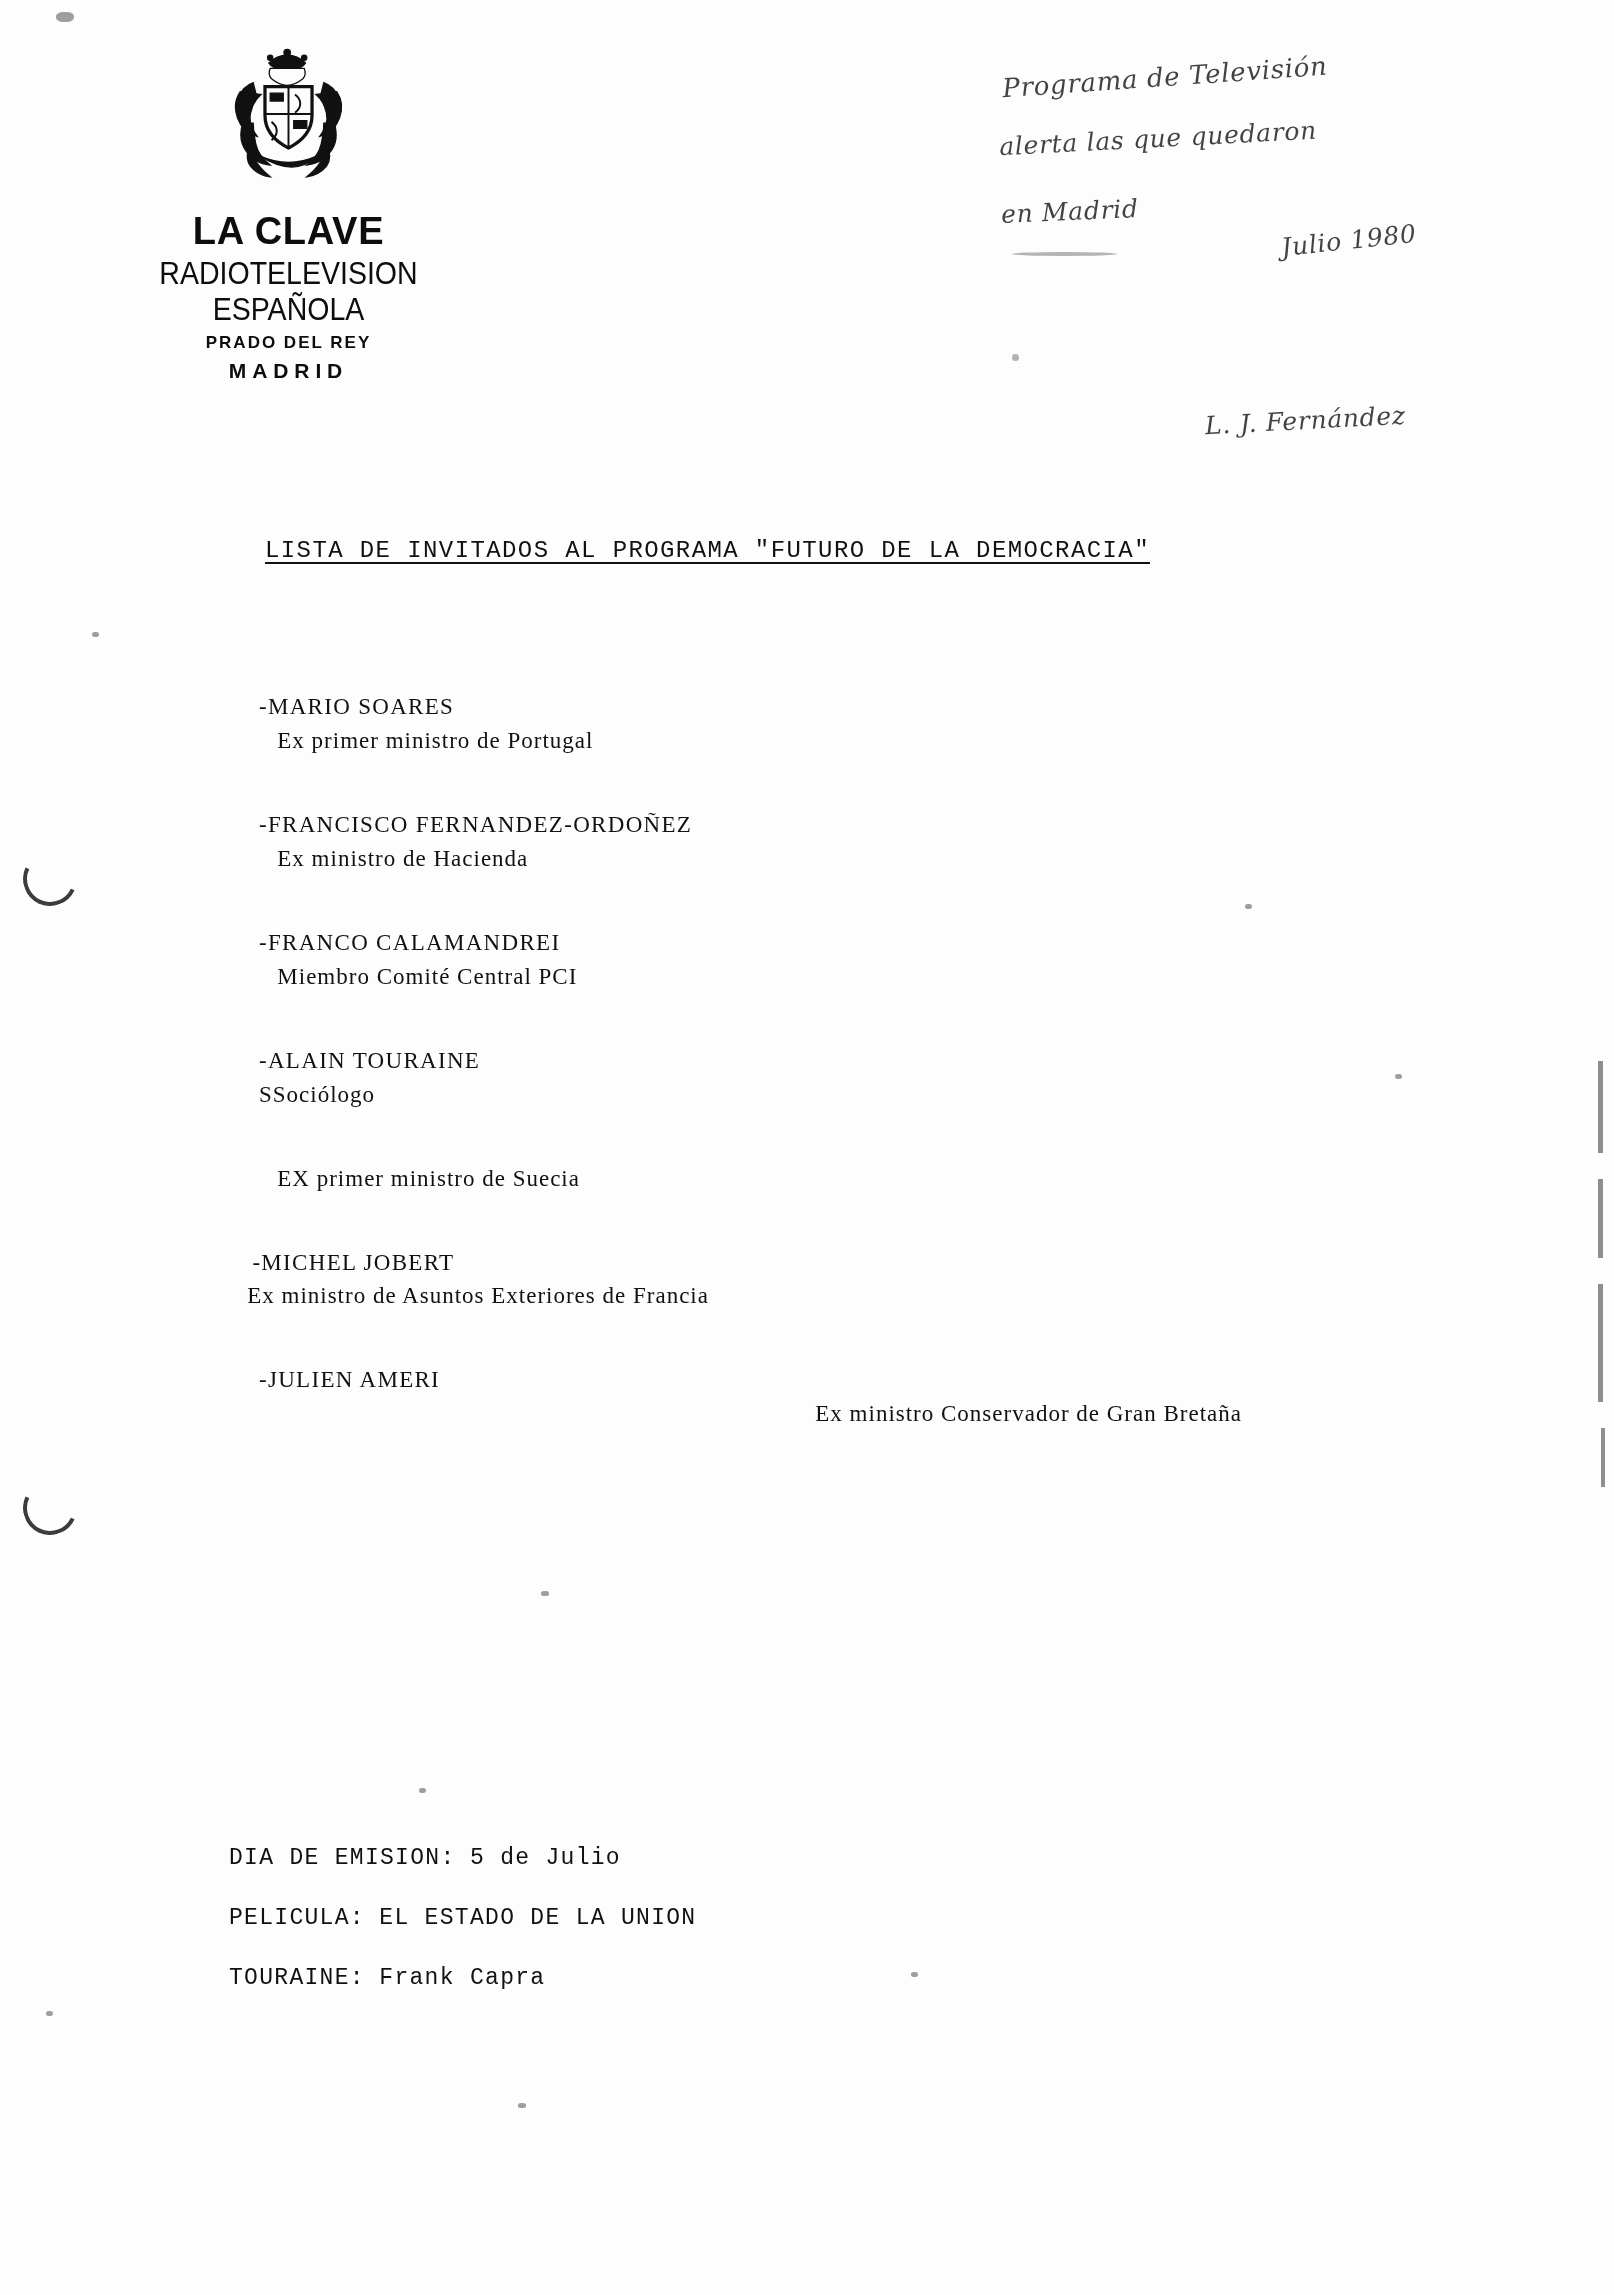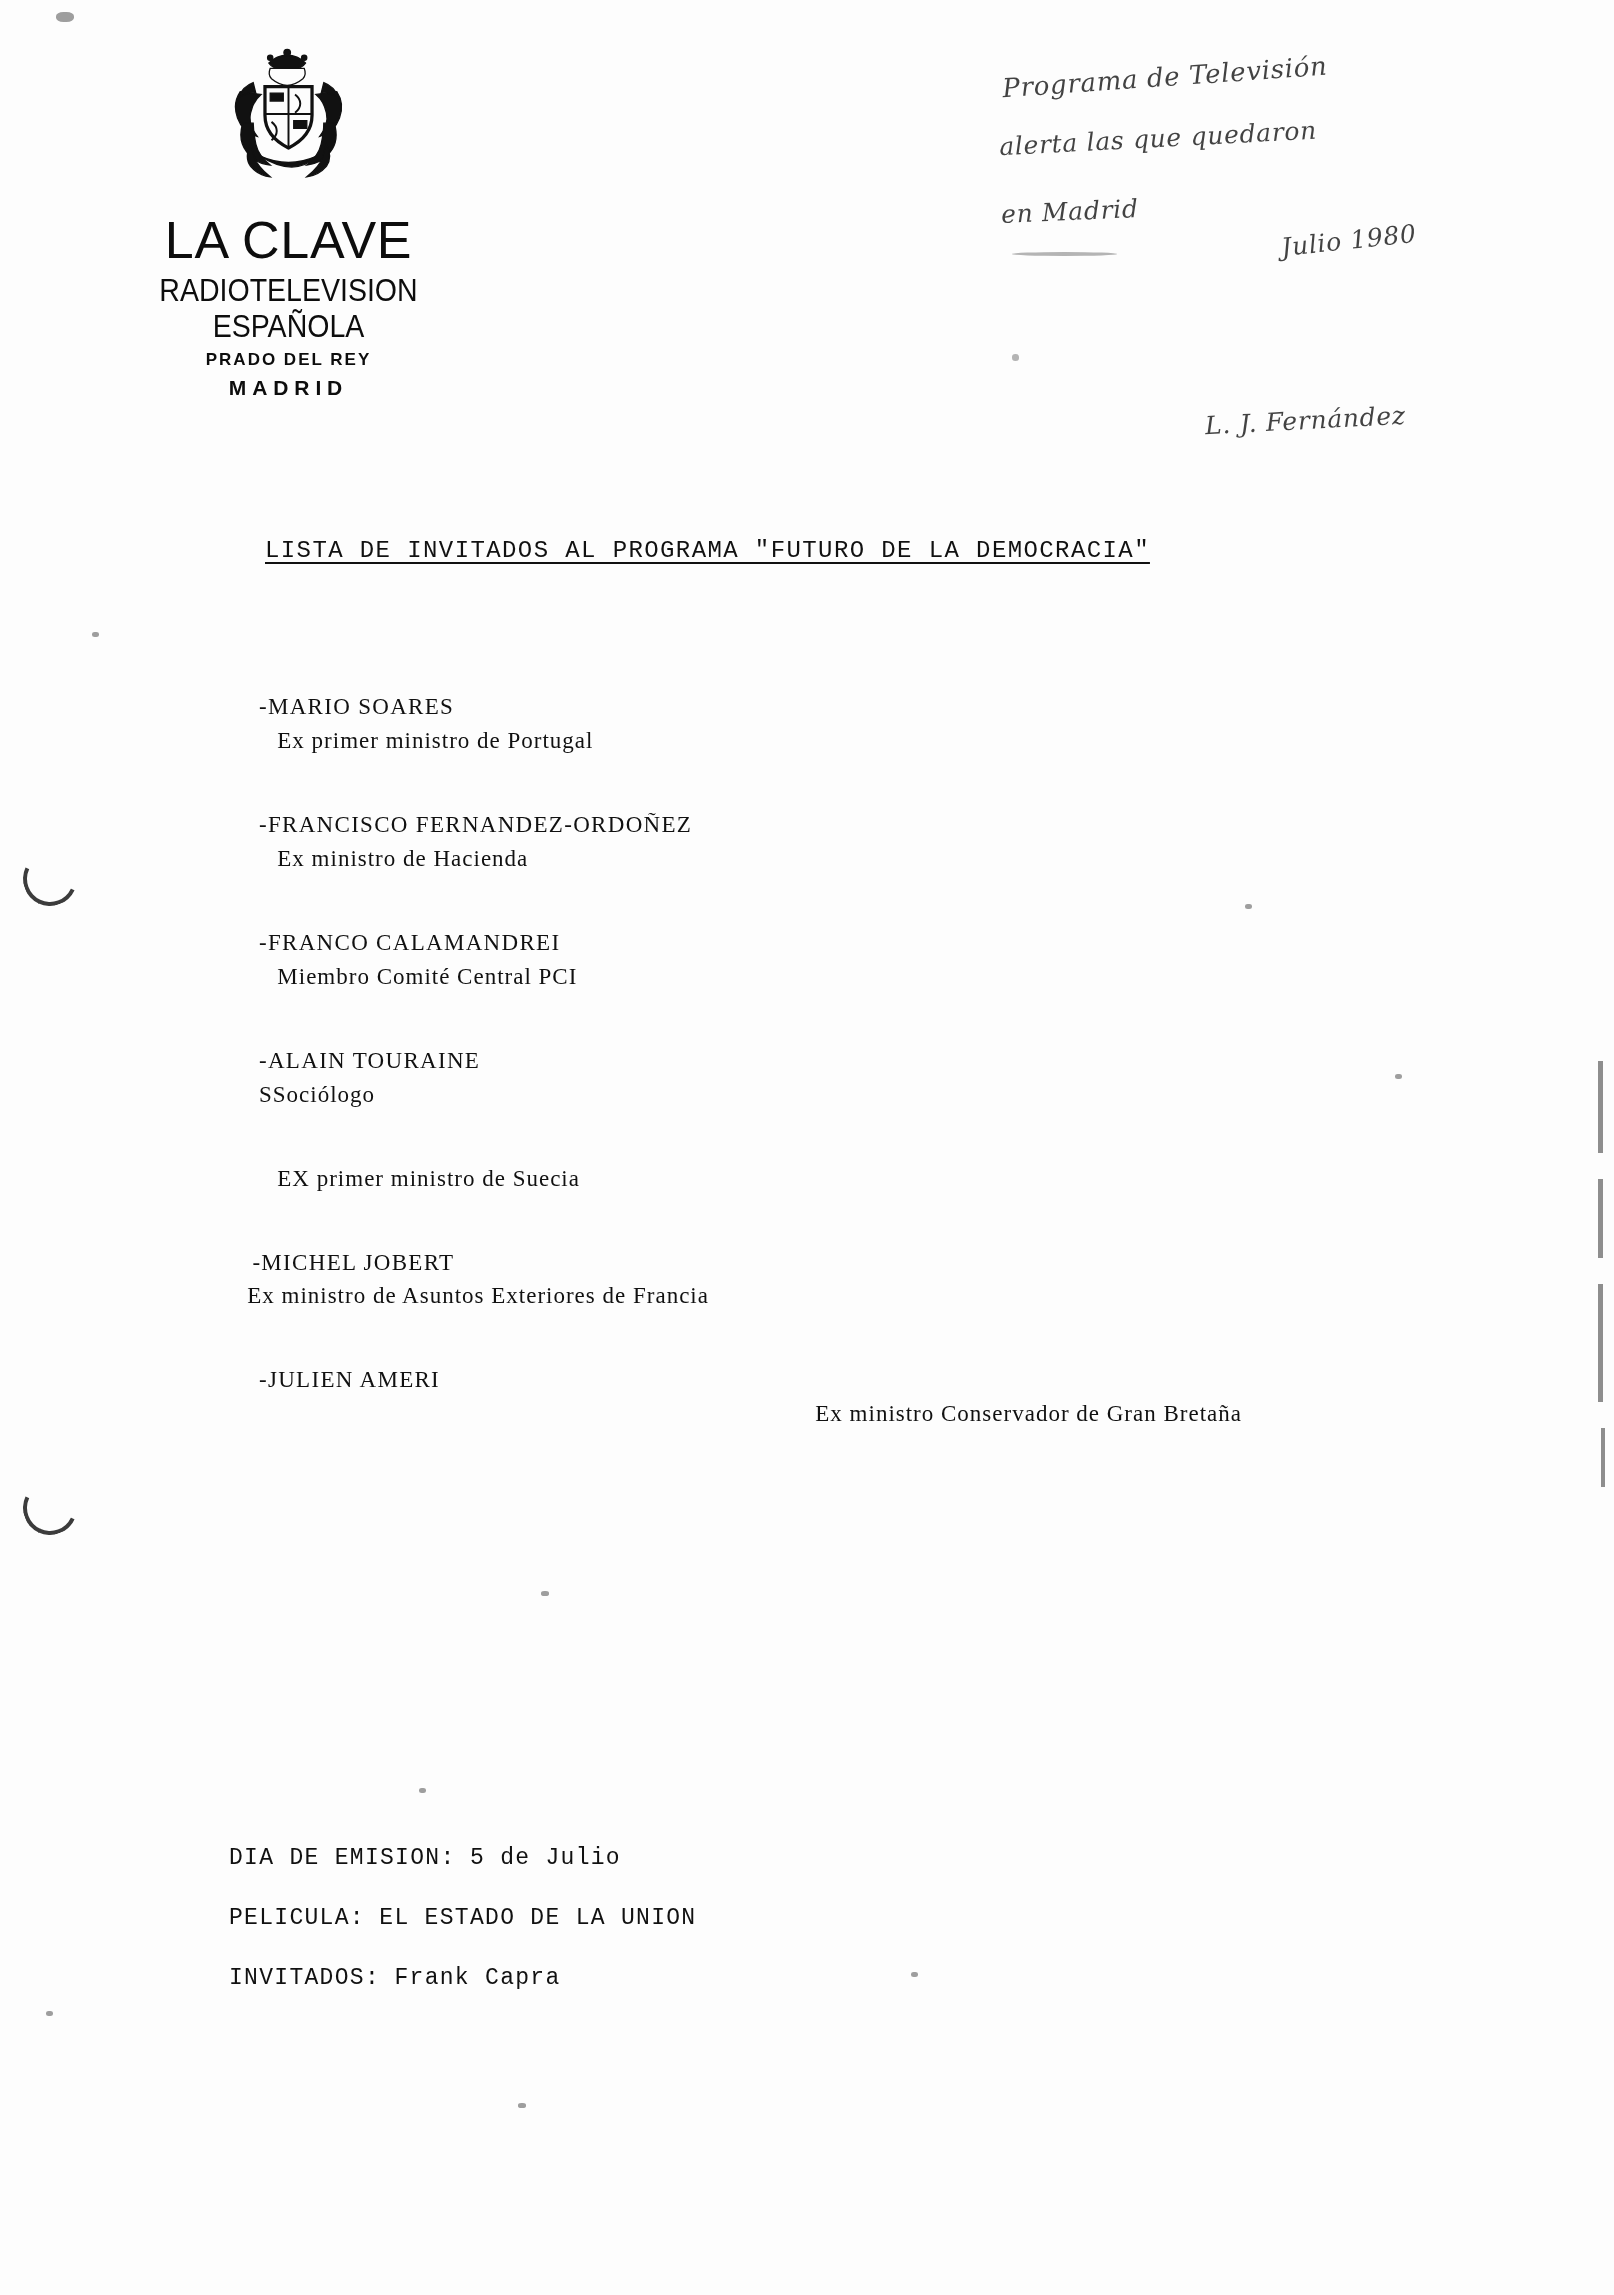--- a/index.html
+++ b/index.html
@@ -30,22 +30,22 @@
   .crest {
     width: 183px;
     height: 157px;
     margin: 0 auto;
     position: relative;
   }
   .crest svg { display: block; }
 
   .brand-title {
     font-family: "Liberation Sans", sans-serif;
-    font-size: 52px;
-    font-weight: 400;
+    font-size: 38px;
+    font-weight: 700;
     letter-spacing: 0.7px;
     margin-top: 6.6px;
     color: #0d0d0d;
   }
   .brand-sub {
     font-family: "Liberation Sans", sans-serif;
     font-size: 31px;
     font-weight: 400;
     letter-spacing: 0px;
     margin-top: 3.9px;
@@ -256,21 +256,21 @@
   </div>
 
   <div class="fields">
     <div class="field">
       <span>DIA DE EMISION:</span><span class="val">5 de Julio</span>
     </div>
     <div class="field">
       <span>PELICULA:</span><span class="val">EL ESTADO DE LA UNION</span>
     </div>
     <div class="field">
-      <span>INVITADOS:</span><span class="val">Frank Capra</span>
+      <span>TOURAINE:</span><span class="val">Frank Capra</span>
     </div>
   </div>
 
   <div class="hole h1"></div>
   <div class="hole h2"></div>
 
   <div class="speck" style="left:56px;  top:11.8px;  width:18.3px; height:10.5px;"></div>
   <div class="speck" style="left:92px; top:632px; width:6.6px; height:5.2px;"></div>
   <div class="speck" style="left:541px; top:1591px; width:7.9px; height:5.2px;"></div>
   <div class="speck" style="left:419px; top:1788px; width:6.6px; height:5.2px;"></div>

